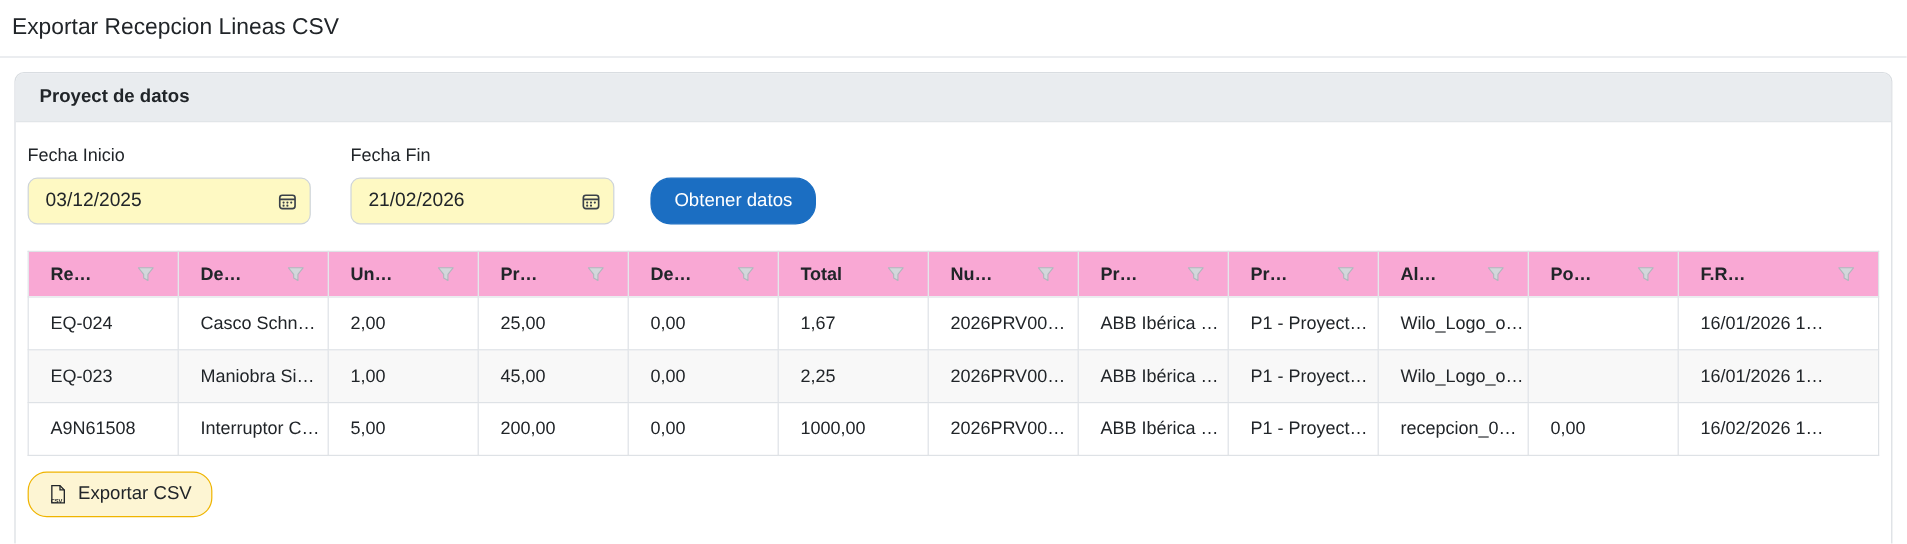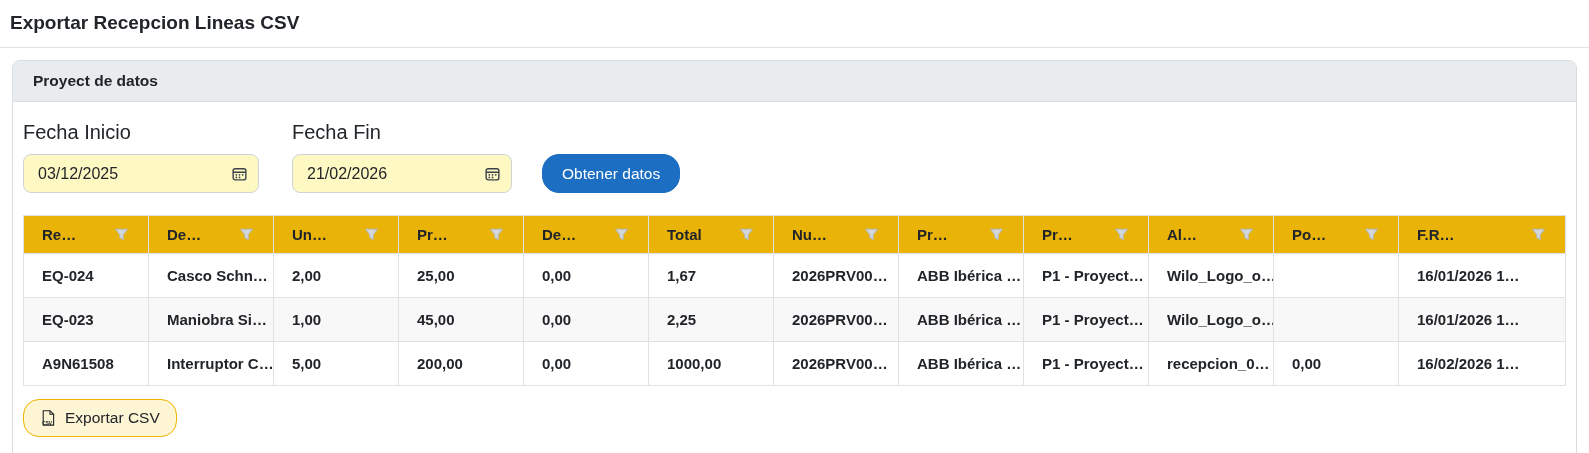--- a/index.html
+++ b/index.html
@@ -13,42 +13,42 @@
     --text:#212529;
   }
   *{box-sizing:border-box;}
   html,body{margin:0;padding:0;}
   body{
     width:1589px;height:453px;overflow:hidden;
     background:#fff;color:var(--text);
     font-family:"Liberation Sans",sans-serif;
   }
   .page-title{
-    font-size:19px;font-weight:700;margin:0;
+    font-size:19px;font-weight:400;margin:0;
     padding:12px 10px 13px 10px;color:var(--text);
   }
   .title-divider{
     border:none;border-top:1px solid var(--table-border);margin:0 0 12px 0;
   }
   .card{
     margin:0 12px;border:1px solid var(--panel-border);border-radius:8px;
     background:#fff;
   }
   .card-header{
     background:var(--panel-header-bg);
     padding:11px 20px;font-weight:700;font-size:15.5px;
     border-bottom:1px solid var(--panel-border);
     border-radius:7px 7px 0 0;color:var(--text);
   }
   .card-body{padding:17px 10px 36px 10px;}
 
   .form-row{display:flex;align-items:flex-end;margin:2px 0 22px 0;}
   .form-group{display:flex;flex-direction:column;}
   .form-group + .form-group{margin-left:33px;}
-  .form-label{font-size:20px;margin-bottom:10px;color:var(--text);}
+  .form-label{font-size:15px;margin-bottom:10px;color:var(--text);}
   .date-input{position:relative;}
   .date-input input{
     width:100%;height:39px;border:1px solid #ced4da;border-radius:8px;
     padding:0 42px 0 14px;font-size:16px;color:var(--text);
     font-family:"Liberation Sans",sans-serif;outline:none;background:#fef9c3;
   }
   .w1{width:236px;}
   .w2{width:220px;}
   .cal-btn{
     position:absolute;right:11px;top:50%;transform:translateY(-50%);
@@ -64,23 +64,23 @@
   table.grid{
     border-collapse:collapse;table-layout:fixed;width:100%;
     font-size:15px;background:#fff;
   }
   table.grid th,table.grid td{
     border:1px solid var(--table-border);
     white-space:nowrap;overflow:hidden;text-overflow:clip;
     text-align:left;vertical-align:middle;color:var(--text);
   }
   table.grid th{
-    font-weight:700;padding:8px 14px 8px 18px;background:#eab308;height:38px;text-align:center;
-  }
-  table.grid td{padding:5px 18px;height:44px;font-weight:700;}
+    font-weight:700;padding:8px 14px 8px 18px;background:#f9a8d4;height:38px;text-align:center;
+  }
+  table.grid td{padding:5px 18px;height:44px;font-weight:400;}
   table.grid tbody tr:nth-child(even){background:var(--row-stripe);}
   .th-inner{display:flex;align-items:center;justify-content:space-between;}
   .th-label{overflow:hidden;white-space:nowrap;}
   .filter-btn{display:flex;align-items:center;margin-right:5px;cursor:pointer;}
 
   .btn-export{
     margin-top:13px;height:38px;padding:0 16px;
     display:inline-flex;align-items:center;gap:9px;
     background:var(--export-bg);border:1px solid var(--export-border);
     border-radius:16px;font-size:15.5px;color:var(--text);cursor:pointer;

